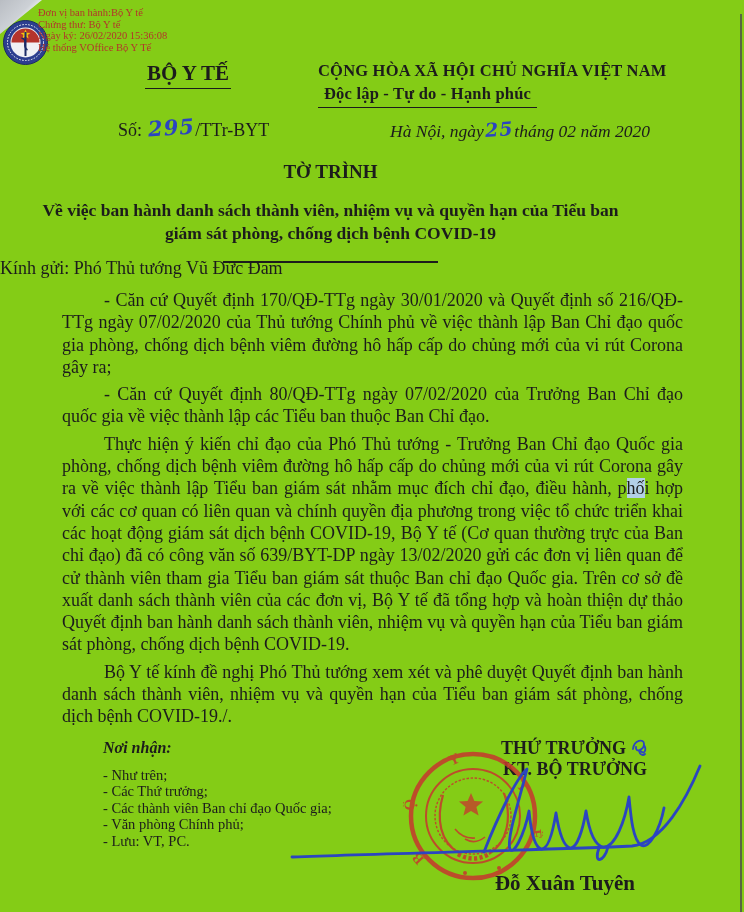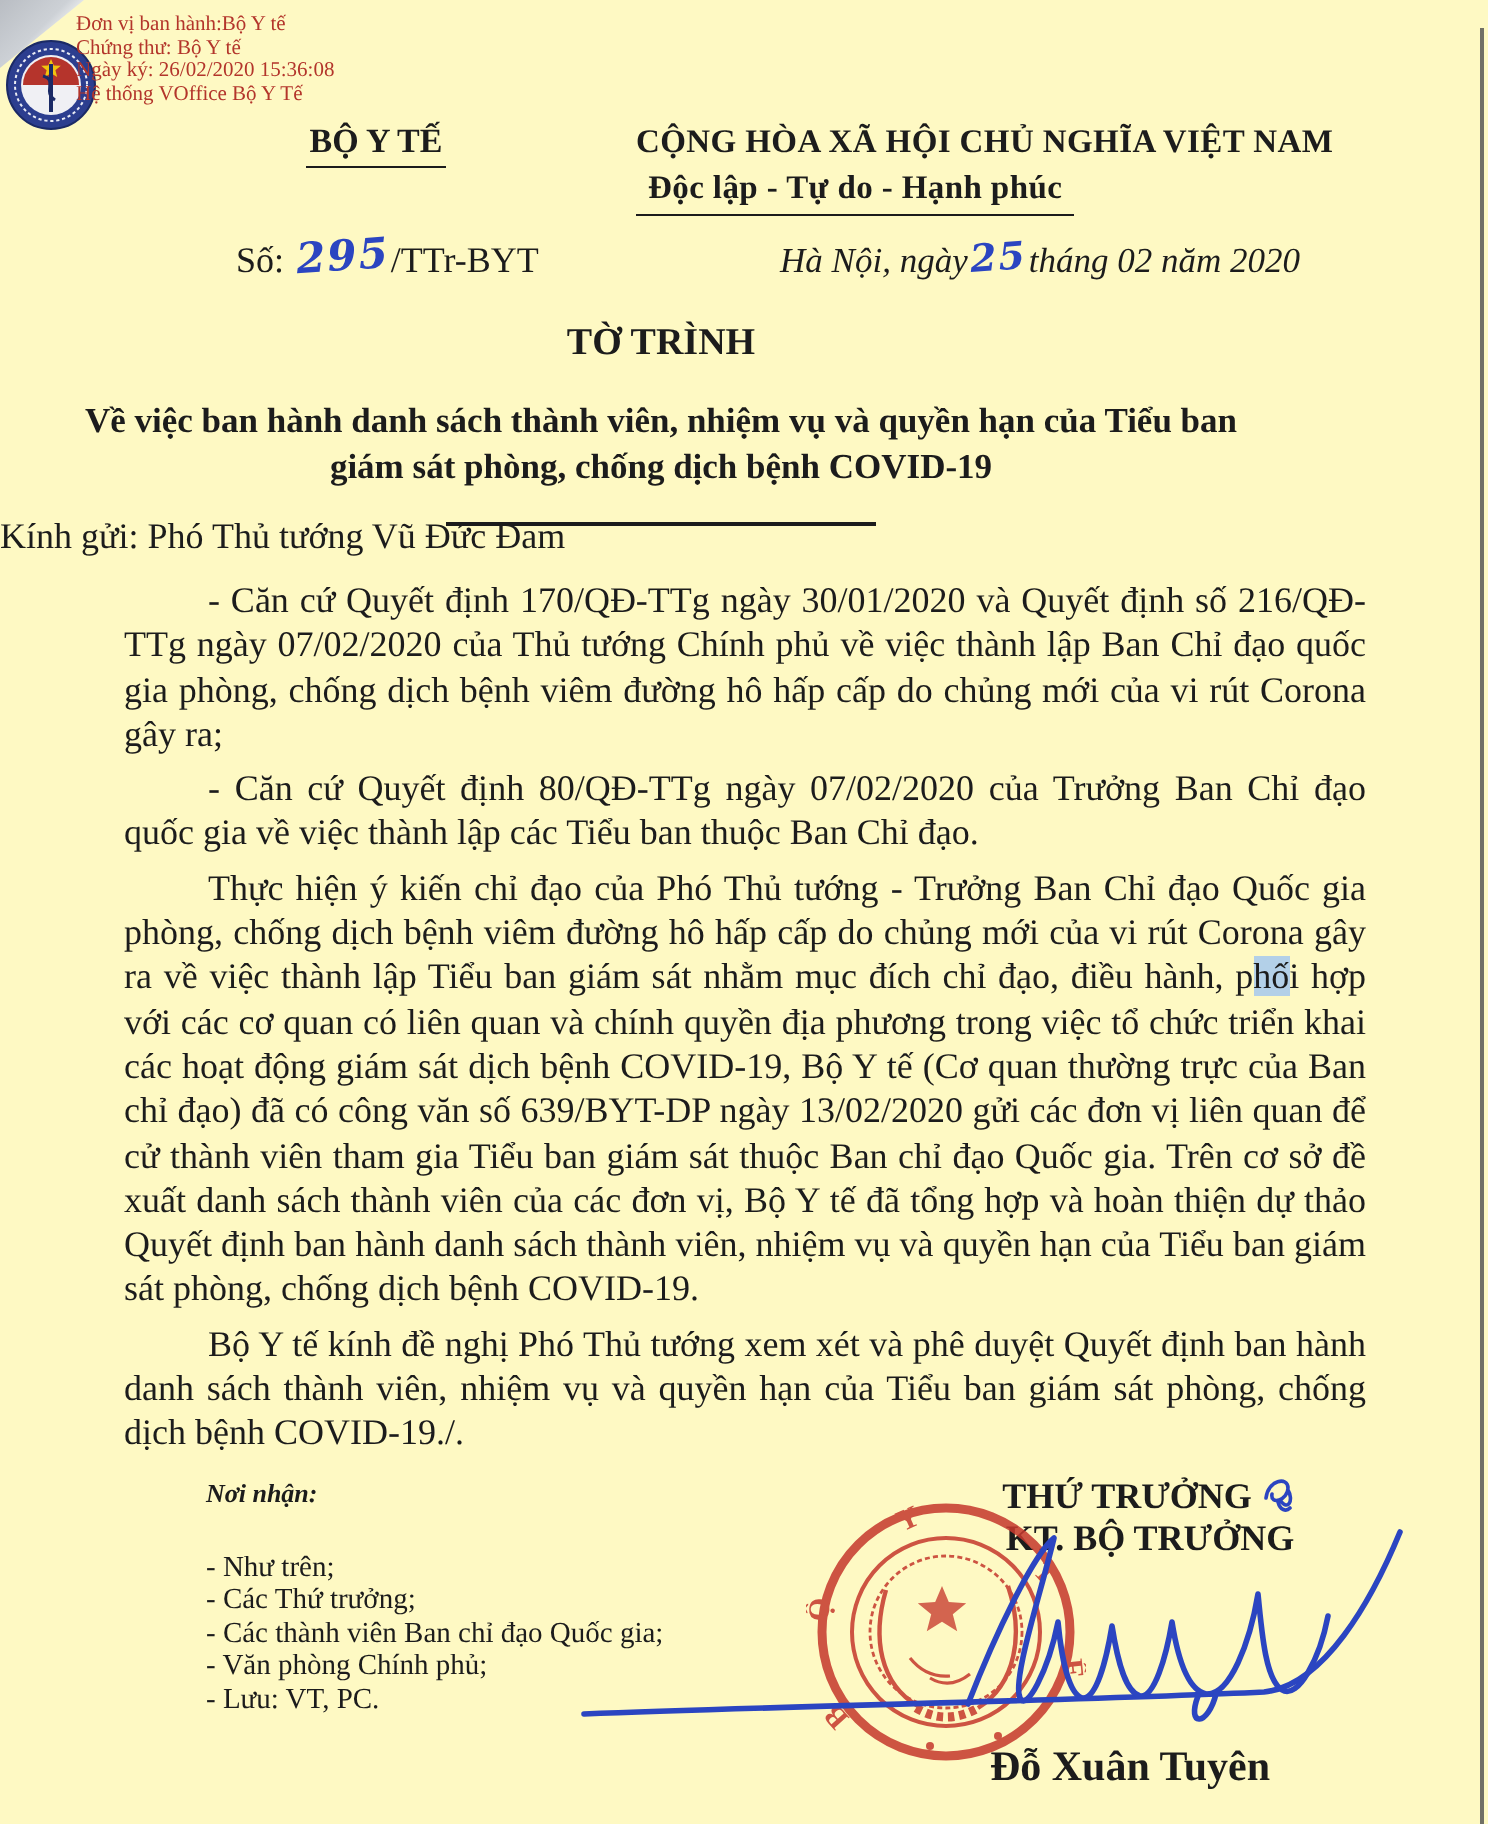--- a/index.html
+++ b/index.html
@@ -1,18 +1,18 @@
 <!DOCTYPE html>
 <html><head>
 <meta charset="utf-8">
 <style>
   html,body{margin:0;padding:0;background:#e8e8e8;}
   .page{
     position:relative;width:744px;height:912px;margin:0 auto;
-    background:#fef9c3;overflow:hidden;
+    background:#84cc16;overflow:hidden;
     font-family:"Liberation Serif","DejaVu Serif",serif;
     color:#1c1c1c;
   }
   
   .corner-fold{
     position:absolute;left:0;top:0;width:42px;height:34px;
     background:linear-gradient(135deg,#b9bdc3 0%,#cdd1d6 45%,#eceef0 60%,#fdfdfb 75%);
     clip-path:polygon(0 0,100% 0,0 100%);
   }
   .right-scan-line{
@@ -22,21 +22,21 @@
   
   .cert{
     position:absolute;left:38px;top:7px;
     font-size:10.5px;line-height:11.7px;color:#b3352b;
     white-space:nowrap;
   }
   .logo{position:absolute;left:2px;top:19px;}
   
   .org{
     position:absolute;left:105px;top:61px;width:166px;text-align:center;
-    font-weight:bold;font-size:17px;
+    font-weight:bold;font-size:21px;
   }
   .org .u{display:inline-block;border-bottom:1.5px solid #1c1c1c;padding:0 2px 2px 2px;}
   .republic{
     position:absolute;left:318px;top:61px;width:404px;
     font-weight:bold;font-size:16.5px;letter-spacing:.2px;
   }
   .motto{font-size:16.5px;font-weight:bold;margin-top:3px;}
   .motto .u{display:inline-block;border-bottom:1.5px solid #1c1c1c;padding:0 6px 3px 6px;}
   .doc-number{position:absolute;left:118px;top:116px;font-size:18px;}
   .date-line{
@@ -57,21 +57,21 @@
   .recipient{position:absolute;left:0;top:258px;width:744px;text-align:left;font-size:18px;}
   
   .body-text{
     position:absolute;left:62px;top:289px;width:621px;
     font-size:18px;line-height:22.3px;text-align:justify;
   }
   .body-text p{margin:0 0 5px 0;text-indent:42px;}
   .hl{background:#b3d0e8;}
   
   .noi-nhan{position:absolute;left:103px;top:739px;}
-  .noi-nhan .label{font-weight:bold;font-style:italic;font-size:13px;margin-bottom:21px;}
+  .noi-nhan .label{font-weight:bold;font-style:italic;font-size:16px;margin-bottom:10px;}
   .noi-nhan .item{font-size:14.5px;line-height:16.4px;}
   .sign-title{
     position:absolute;left:430px;top:736px;width:290px;text-align:center;
     font-weight:bold;font-size:18px;line-height:21px;
   }
   .sign-title .scribble{vertical-align:-4px;margin-left:3px;}
   .seal{position:absolute;left:403px;top:749px;opacity:.86;}
   .signature{position:absolute;left:286px;top:750px;}
   .signer-name{
     position:absolute;left:435px;top:871px;width:260px;text-align:center;

